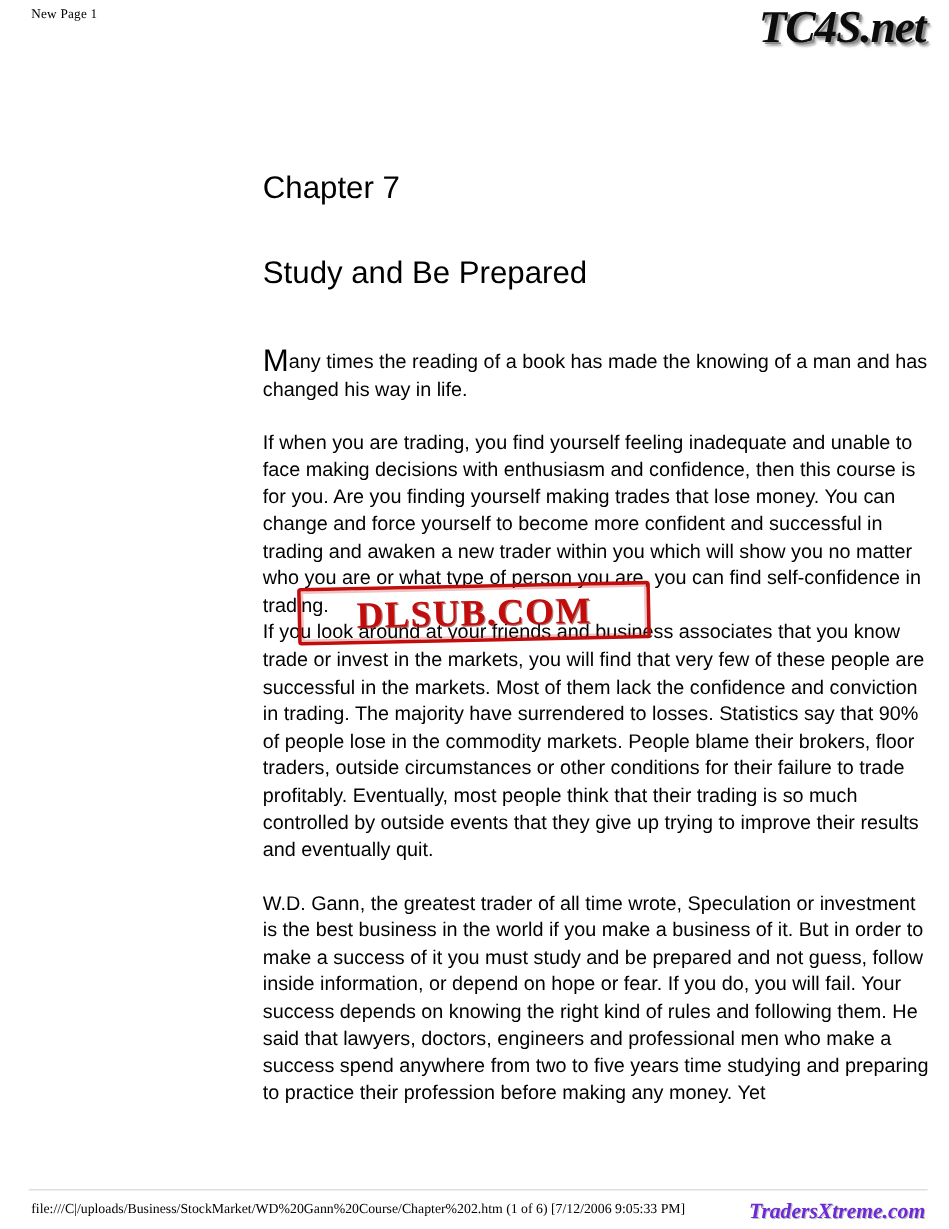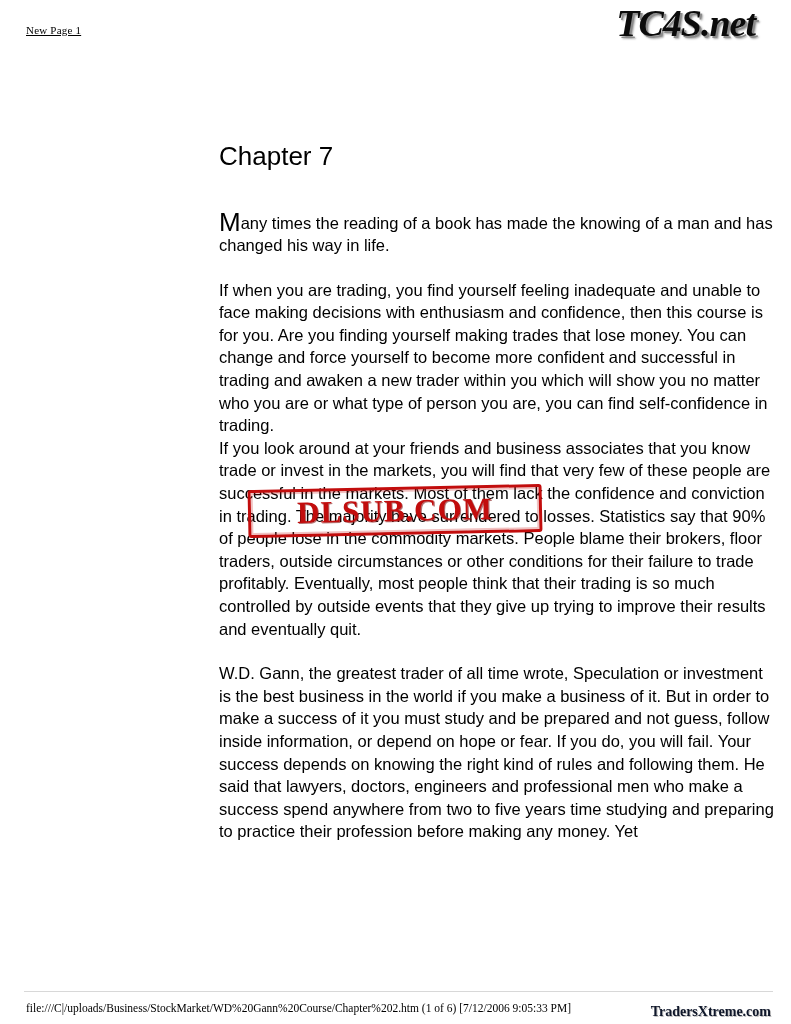--- a/index.html
+++ b/index.html
@@ -12,33 +12,32 @@
     height: 1024px;
     position: relative;
     overflow: hidden;
     font-family: "Liberation Sans", sans-serif;
     color: #000000;
   }
 
   
   .page-header {
     position: absolute;
-    top: 24px;
+    top: 6px;
     left: 26px;
     font-family: "Liberation Serif", serif;
     font-size: 11px;
     color: #000;
     letter-spacing: 0.2px;
-    text-decoration: underline;
   }
 
   .site-watermark {
     position: absolute;
     top: 4px;
-    right: 36px;
+    right: 20px;
     font-family: "Liberation Serif", serif;
     font-weight: bold;
     font-style: italic;
     font-size: 38px;
     line-height: 1;
     color: #0b0b0b;
     letter-spacing: -1px;
     text-shadow:
       2px 2px 0 #8c8c8c,
       3px 3px 2px rgba(0,0,0,0.35);
@@ -125,37 +124,39 @@
     font-size: 11.5px;
     color: #000;
     white-space: nowrap;
   }
   .footer-brand {
     position: absolute;
     right: 20px;
     bottom: 4px;
     font-family: "Liberation Serif", serif;
     font-weight: bold;
-    font-size: 14px;
-    color: #0f172a;
+    font-style: italic;
+    font-size: 18px;
+    color: #6d28d9;
     text-shadow: 1px 1px 0 rgba(0,0,0,0.25);
     white-space: nowrap;
   }
 </style>
 </head>
 <body>
 
 <div class="page-header">New Page 1</div>
 
 <div class="site-watermark">TC4S.net</div>
 
 <div class="doc">
 
   <h1 class="chapter-label">Chapter 7</h1>
 
+  <h2 class="chapter-title">Study and Be Prepared</h2>
 
   <p class="body-text">
     <span class="dropcap">M</span><span>any times the reading of a book has made the knowing of a man and has changed his way in life.</span>
   </p>
 
   <p class="body-text tight">If when you are trading, you find yourself feeling inadequate and unable to face making decisions with enthusiasm and confidence, then this course is for you. Are you finding yourself making trades that lose money. You can change and force yourself to become more confident and successful in trading and awaken a new trader within you which will show you no matter who you are or what type of person you are, you can find self-confidence in trading.</p>
 
   <p class="body-text">If you look around at your friends and business associates that you know trade or invest in the markets, you will find that very few of these people are successful in the markets. Most of them lack the confidence and conviction in trading. The majority have surrendered to losses. Statistics say that 90% of people lose in the commodity markets. People blame their brokers, floor traders, outside circumstances or other conditions for their failure to trade profitably. Eventually, most people think that their trading is so much controlled by outside events that they give up trying to improve their results and eventually quit.</p>
 
   <p class="body-text">W.D. Gann, the greatest trader of all time wrote, Speculation or investment is the best business in the world if you make a business of it. But in order to make a success of it you must study and be prepared and not guess, follow inside information, or depend on hope or fear. If you do, you will fail. Your success depends on knowing the right kind of rules and following them. He said that lawyers, doctors, engineers and professional men who make a success spend anywhere from two to five years time studying and preparing to practice their profession before making any money. Yet</p>

